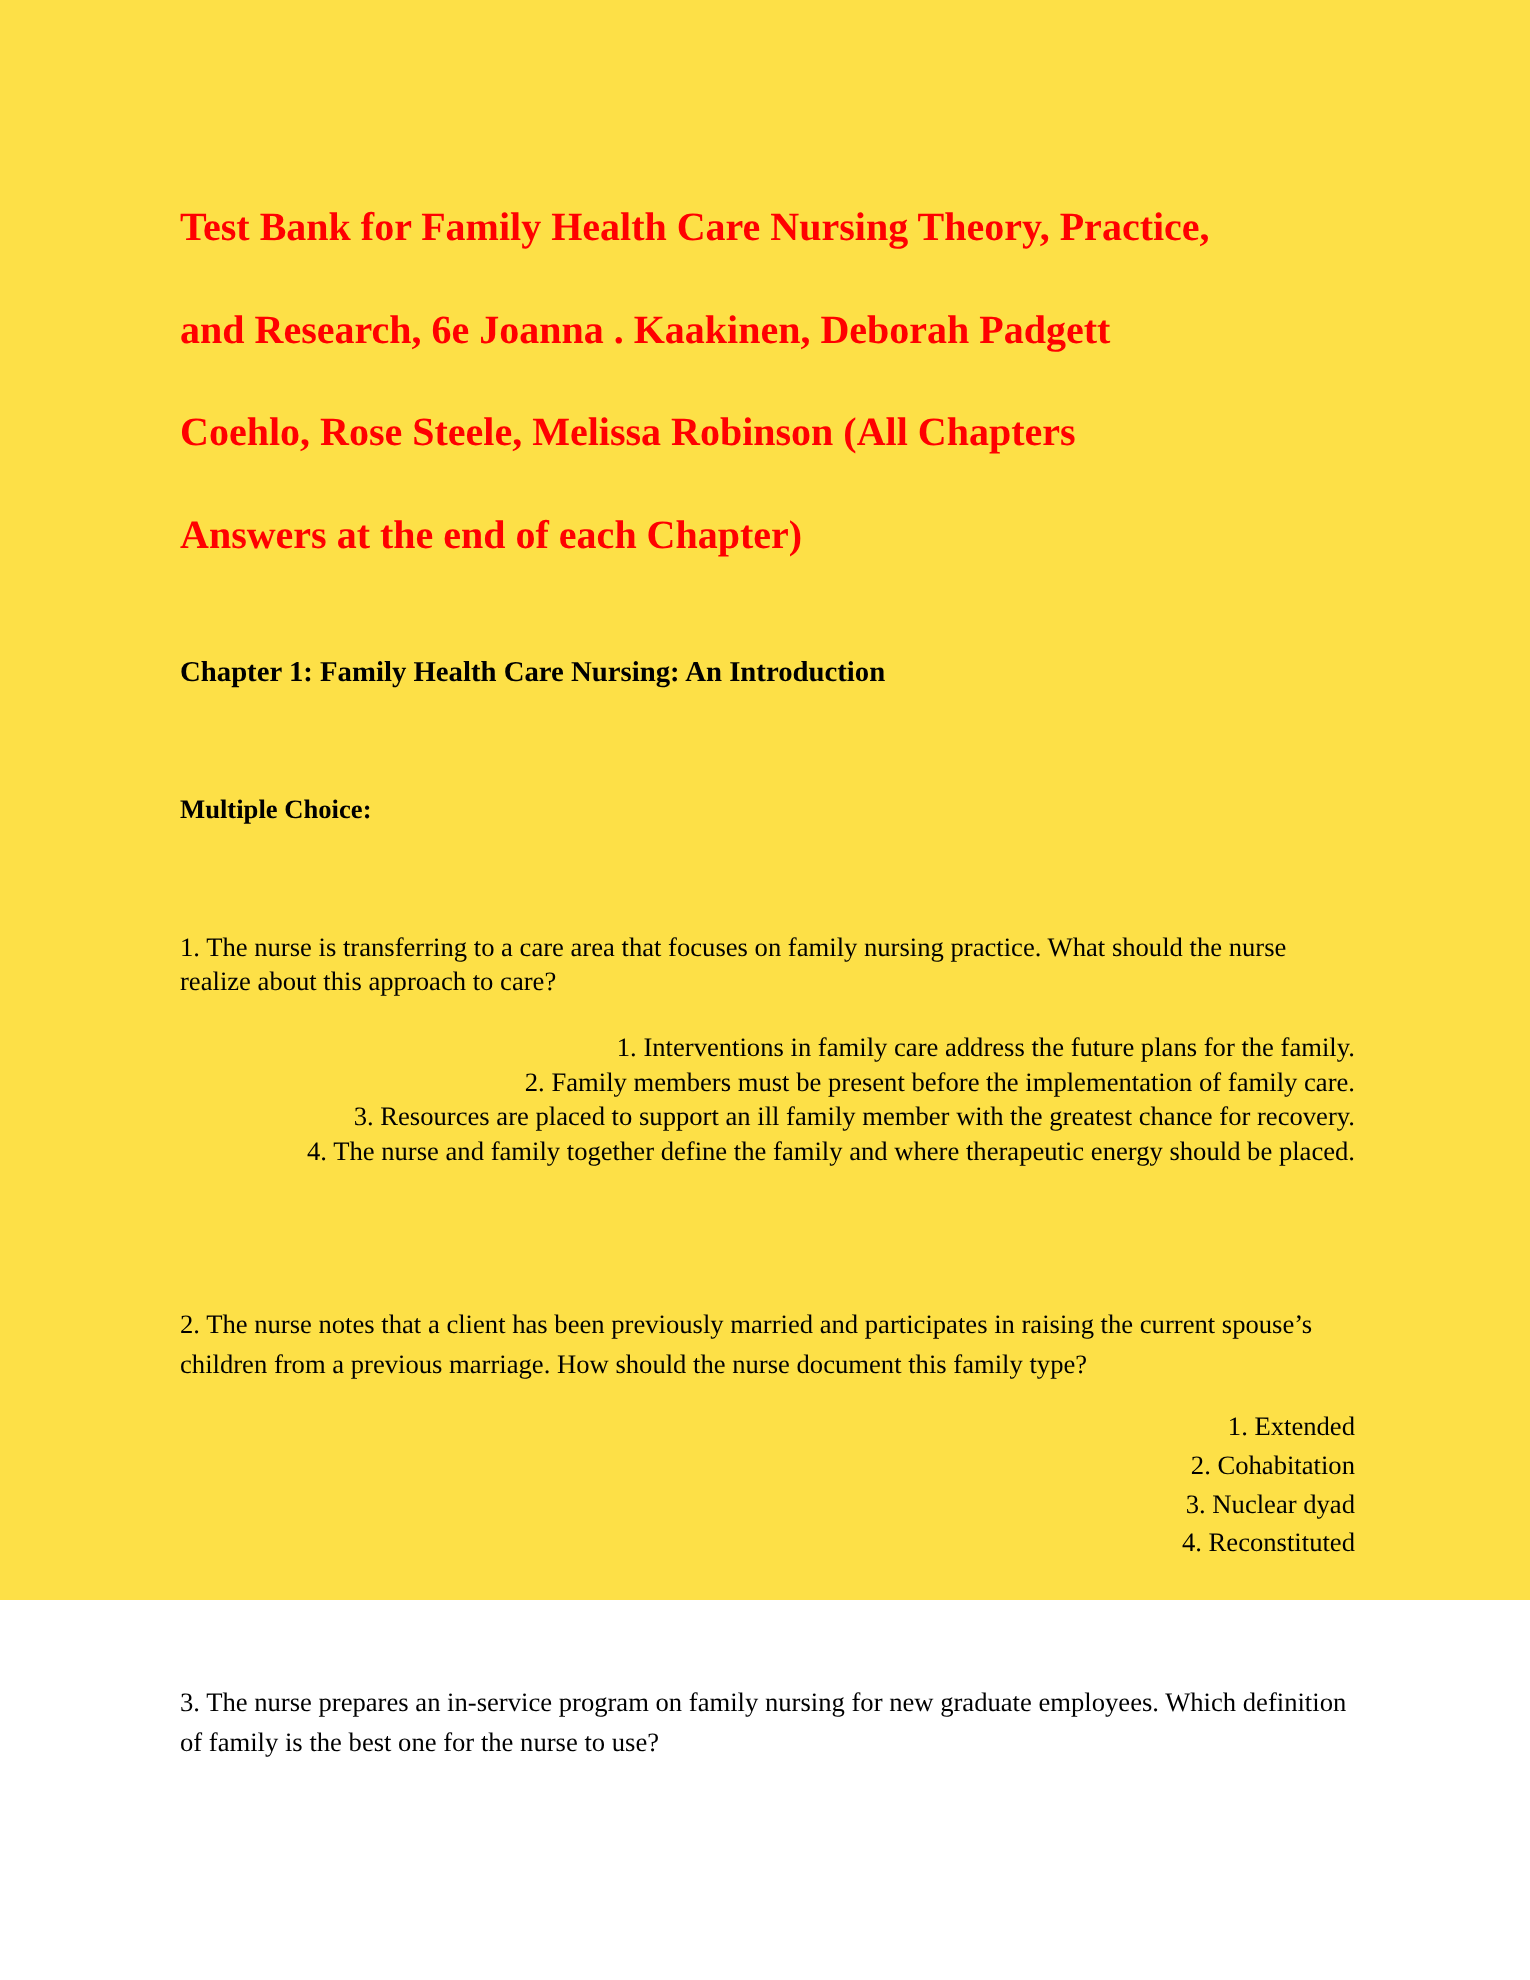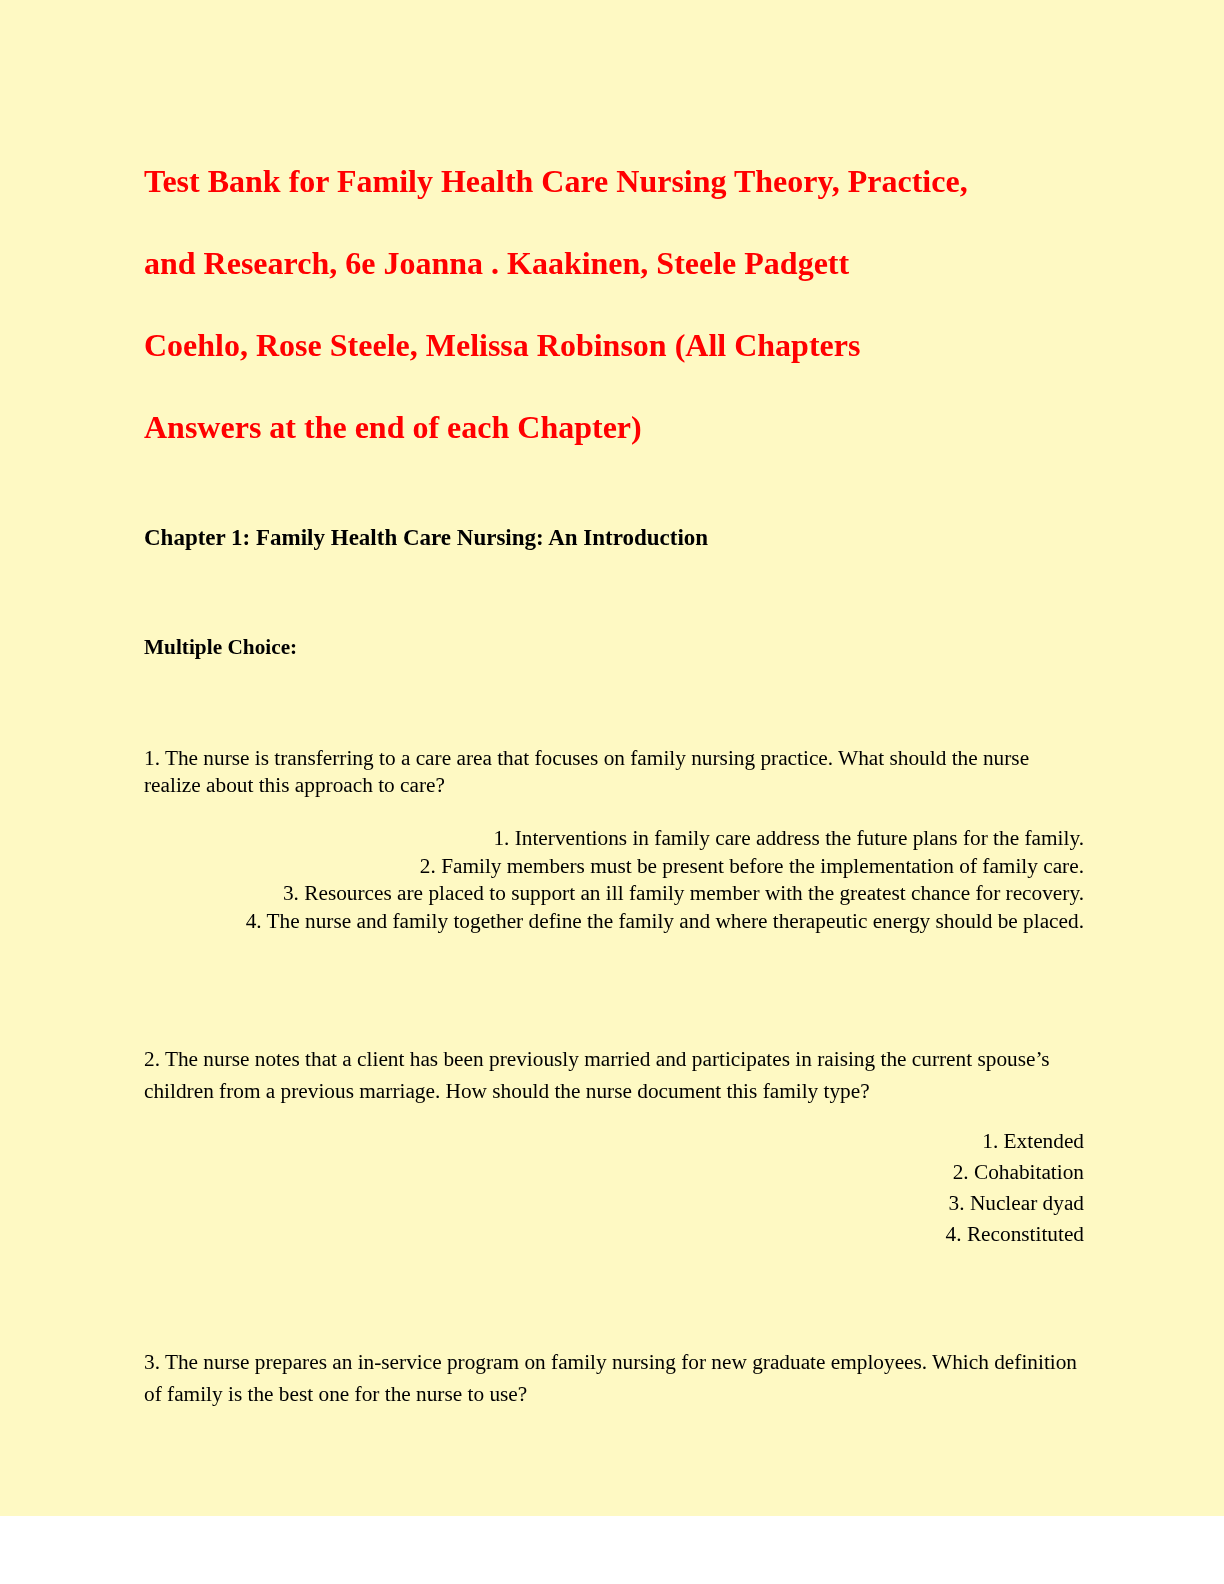--- a/index.html
+++ b/index.html
@@ -13,22 +13,22 @@
       position: relative;
       overflow: hidden;
       font-family: "Liberation Serif", "DejaVu Serif", serif;
       color: #000000;
     }
     .page {
       position: absolute;
       left: 0;
       top: 0;
       width: 1224px;
-      height: 1516px;
-      background: #fef9c3;
+      height: 1280px;
+      background: #fde047;
     }
     .title {
       position: absolute;
       left: 144px;
       top: 140px;
       width: 960px;
       margin: 0;
       font-weight: bold;
       font-size: 32px;
       line-height: 82px;
@@ -87,21 +87,21 @@
     #q2 .options { margin-top: 19px; }
     #q3 { top: 1346px; }
   </style>
 </head>
 <body>
 
 <div class="page">
 
   <h1 class="title" style="color: rgb(255, 0, 0);">
     <span class="title-line">Test Bank for Family Health Care Nursing Theory, Practice,</span>
-    <span class="title-line">and Research, 6e Joanna . Kaakinen, Steele Padgett</span>
+    <span class="title-line">and Research, 6e Joanna . Kaakinen, Deborah Padgett</span>
     <span class="title-line">Coehlo, Rose Steele, Melissa Robinson (All Chapters</span>
     <span class="title-line">Answers at the end of each Chapter)</span>
   </h1>
 
   <h2 class="chapter-heading">Chapter 1: Family Health Care Nursing: An Introduction</h2>
 
   <h3 class="section-heading">Multiple Choice:</h3>
 
   <div class="question" id="q1">
     <p class="stem">1. The nurse is transferring to a care area that focuses on family nursing practice. What should the nurse realize about this approach to care?</p>

